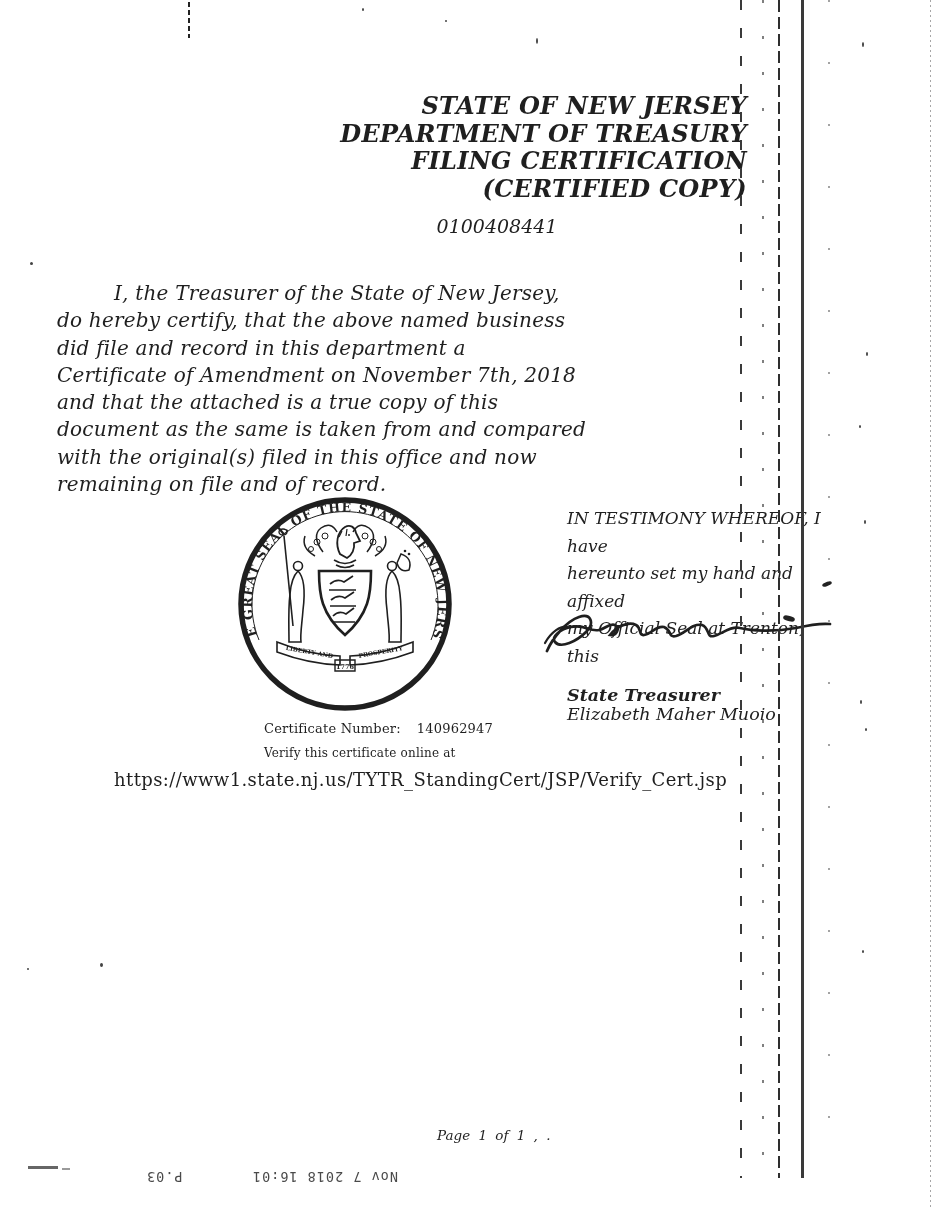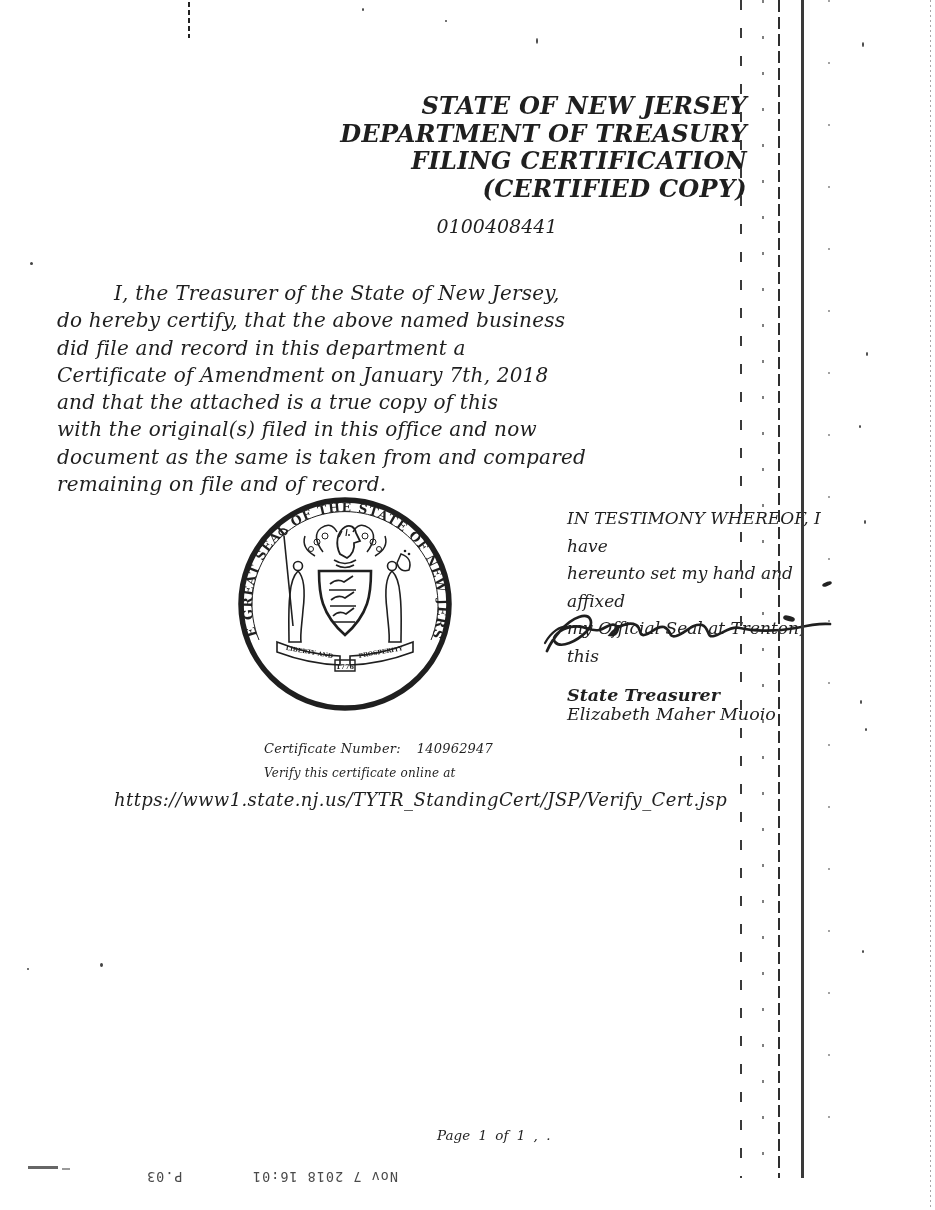--- a/index.html
+++ b/index.html
@@ -25,21 +25,21 @@
   .entity .num{font-size:19px;margin-top:3px;}
   
   .body-text{left:57px;top:280px;width:705px;
     font-style:italic;font-size:20px;line-height:27.3px;letter-spacing:.2px;}
   .body-text .l0{text-indent:57px;}
   
   .testimony{left:567px;top:505px;width:270px;
     font-style:italic;font-size:17px;line-height:27.6px;}
   .signatory{left:567px;width:260px;font-style:italic;font-size:17.5px;}
   
-  .cert-line{font-style:italic;letter-spacing:.2px;margin-top:20px;}
+  .cert-line{letter-spacing:.2px;}
   .cert1{left:264px;top:721px;font-size:13px;}
   .cert1 .val{margin-left:16px;}
   .cert2{left:264px;top:746px;font-size:12px;}
   .cert3{left:114px;top:769px;font-size:18px;letter-spacing:.4px;}
   .page-footer{left:437px;top:1127px;font-style:italic;font-size:13.5px;word-spacing:4px;}
   
   .fax{left:146px;top:1167px;width:252px;height:20px;
     transform:rotate(180deg);
     display:flex;justify-content:space-between;align-items:center;
     font-family:"DejaVu Sans Mono","Liberation Mono",monospace;
@@ -79,24 +79,24 @@
   </div>
 
   <div class="abs entity">
     <div class="num">0100408441</div>
   </div>
 
   <div class="abs body-text">
     <div class="l0">I, the Treasurer of the State of New Jersey,</div>
     <div>do hereby certify, that the above named business</div>
     <div>did file and record in this department a</div>
-    <div>Certificate of Amendment on January 7th, 2018</div>
+    <div>Certificate of Amendment on November 7th, 2018</div>
     <div>and that the attached is a true copy of this</div>
+    <div>document as the same is taken from and compared</div>
     <div>with the original(s) filed in this office and now</div>
-    <div>document as the same is taken from and compared</div>
     <div>remaining on file and of record.</div>
   </div>
 
   <div class="abs seal-wrap">
     <svg viewBox="-112 -112 224 224" width="224" height="224">
       <g fill="none" stroke="#1f1f1f">
         <circle r="104" stroke-width="5.5"></circle>
         <path id="sealArc" d="M -86 36 A 93 93 0 1 1 86 36"></path>
 
         <path d="M -5 -50 C -10 -60 -8 -72 0 -77 C 5 -80 10 -77 11 -71 L 15 -63 L 9 -61 C 10 -55 7 -49 2 -46 Z" stroke-width="1.8"></path>

